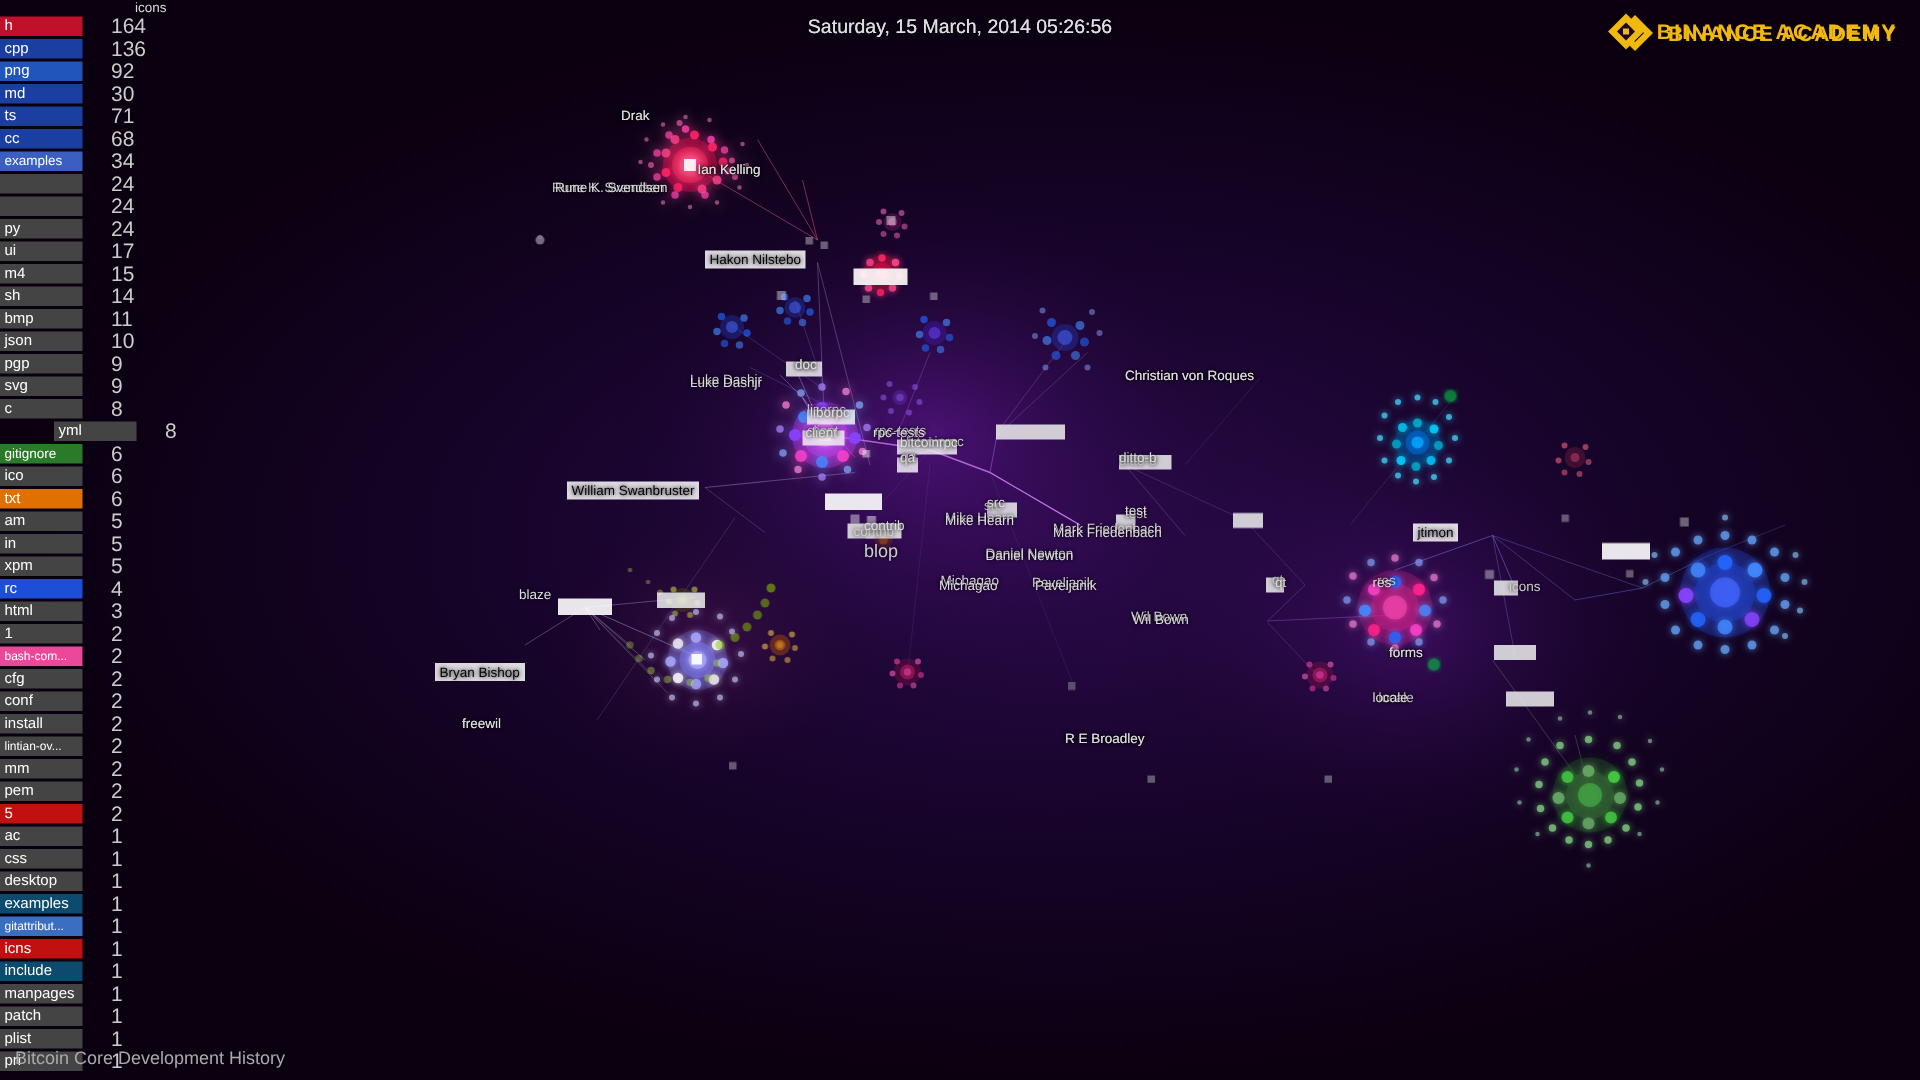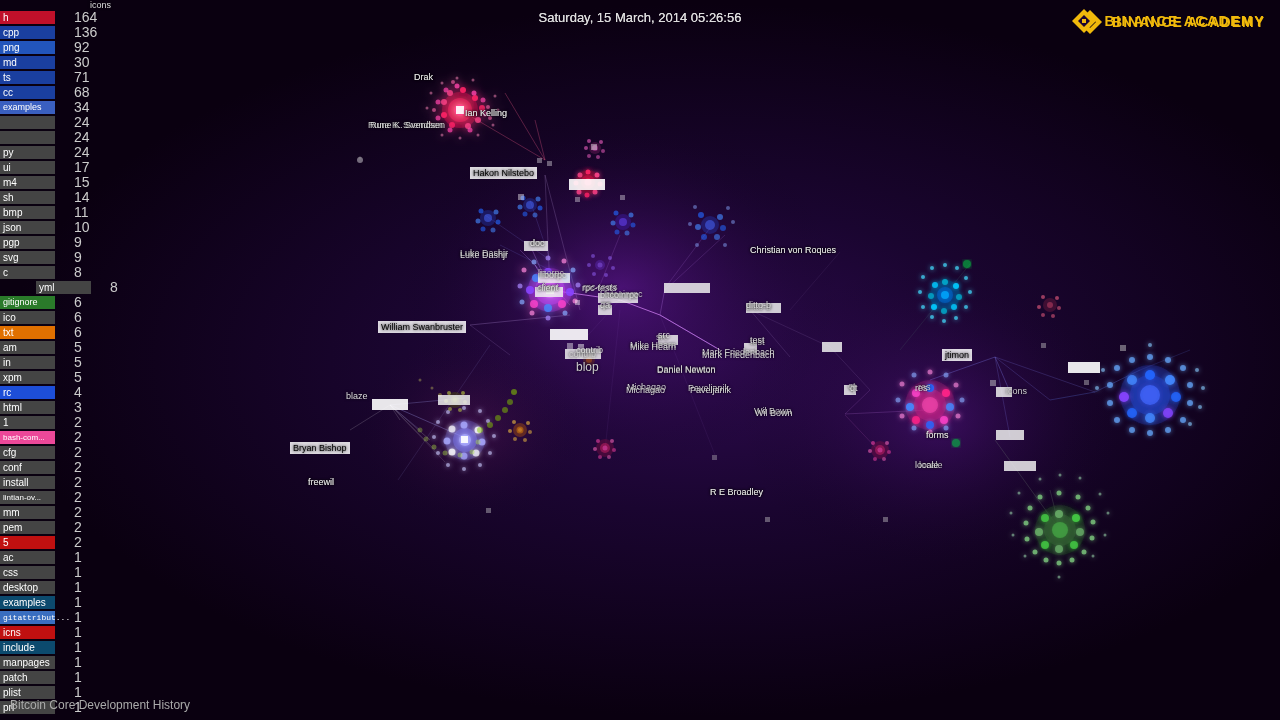--- a/index.html
+++ b/index.html
@@ -271,21 +271,21 @@
   </div>
   <div class="legend-item">
     <div class="legend-color" style="background:#444;">desktop</div>
     <span class="legend-count">1</span>
   </div>
   <div class="legend-item">
     <div class="legend-color" style="background:#0c4a6e;">examples</div>
     <span class="legend-count">1</span>
   </div>
   <div class="legend-item">
-    <div class="legend-color" style="background:#3a6ec0;font-size:8px;font-family:Liberation Mono, monospace;">gitattribut...</div>
+    <div class="legend-color" style="background:#3a6ec0;font-size:8px;">gitattribut...</div>
     <span class="legend-count">1</span>
   </div>
   <div class="legend-item">
     <div class="legend-color" style="background:#c01010;">icns</div>
     <span class="legend-count">1</span>
   </div>
   <div class="legend-item">
     <div class="legend-color" style="background:#0c4a6e;">include</div>
     <span class="legend-count">1</span>
   </div>

